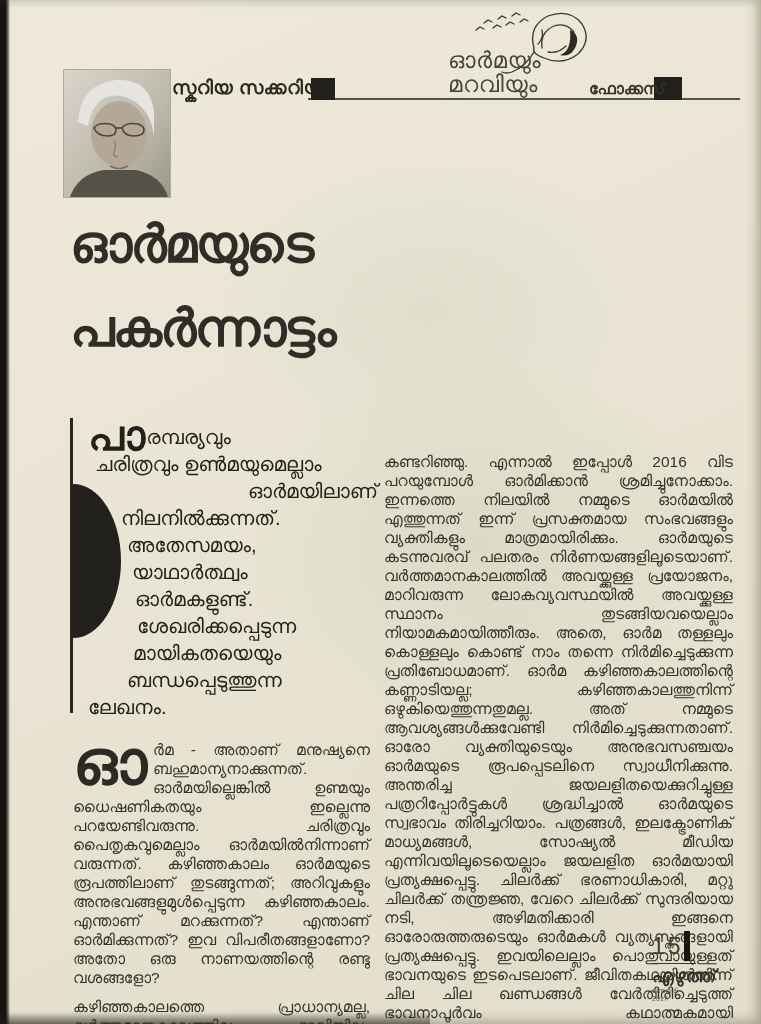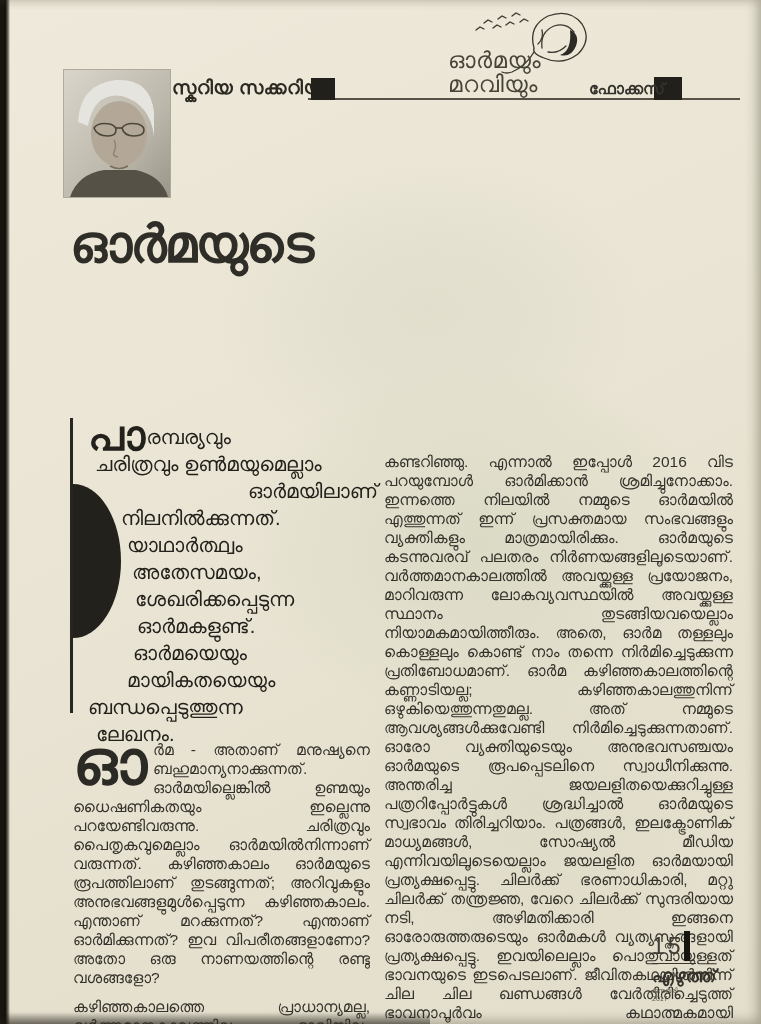--- a/index.html
+++ b/index.html
@@ -125,35 +125,35 @@
     <path d="M102 26 q10 4 6 16 q-5 12 -16 9 q12 -4 10 -25 z" fill="#2c2a24"></path>
   </svg>
   <div class="logo-lines">
     <div>ഓർമയും</div>
     <div>മറവിയും</div>
   </div>
   <div class="focus-label">ഫോക്കസ്</div>
 
   <h1 class="title">
     <div>ഓർമയുടെ</div>
+    <div>പകർന്നാട്ടം</div>
   </h1>
 
   <div class="pq">
     <div class="pq-rule"></div>
     <div class="pq-semi"></div>
     <div class="pq-lines">
       <div class="pq-line"><span class="pq-dropcap">പാ</span><span>രമ്പര്യവും</span></div>
       <div class="pq-line">ചരിത്രവും ഉൺമയുമെല്ലാം</div>
       <div class="pq-line">ഓർമയിലാണ്</div>
       <div class="pq-line">നിലനിൽക്കുന്നത്.</div>
+      <div class="pq-line">അതേസമയം,</div>
       <div class="pq-line">യാഥാർത്ഥ്വം</div>
-      <div class="pq-line">അതേസമയം,</div>
+      <div class="pq-line">ഓർമകളുണ്ട്.</div>
       <div class="pq-line">ശേഖരിക്കപ്പെടുന്ന</div>
-      <div class="pq-line">ഓർമകളുണ്ട്.</div>
-      <div class="pq-line">ഓർമയെയും</div>
       <div class="pq-line">മായികതയെയും</div>
       <div class="pq-line">ബന്ധപ്പെടുത്തുന്ന</div>
       <div class="pq-line">ലേഖനം.</div>
     </div>
   </div>
 
   <div class="col col-left">
     <p><span class="dropcap">ഓ</span><span>ർമ - അതാണ് മനുഷ്യനെ ബഹുമാന്യനാക്കുന്നത്. ഓർമയില്ലെങ്കിൽ ഉണ്മയും ധൈഷണികതയും ഇല്ലെന്നു പറയേണ്ടിവരുന്നു. ചരിത്രവും പൈതൃകവുമെല്ലാം ഓർമയിൽനിന്നാണ് വരുന്നത്. കഴിഞ്ഞകാലം ഓർമയുടെ രൂപത്തിലാണ് തുടങ്ങുന്നത്; അറിവുകളും അനുഭവങ്ങളുമുൾപ്പെടുന്ന കഴിഞ്ഞകാലം. എന്താണ് മറക്കുന്നത്? എന്താണ് ഓർമിക്കുന്നത്? ഇവ വിപരീതങ്ങളാണോ? അതോ ഒരു നാണയത്തിന്റെ രണ്ടു വശങ്ങളോ?</span></p>
     <p>കഴിഞ്ഞകാലത്തെ പ്രാധാന്യമല്ല, വർത്തമാനകാലത്തിലും ഭാവിയിലും അവയ്ക്കുള്ള പ്രാധാന്യമാണ് ഓർമിക്കപ്പെടേണ്ടതിനുള്ള അർഹത നൽകുന്നത്. കഴിഞ്ഞ ഒരു വർഷത്തിനിടയിൽ എന്തെല്ലാം നാം കണ്ടു, കേട്ടു, അറിഞ്ഞു. എത്രയോ മുഖങ്ങൾ</p>
   </div>

